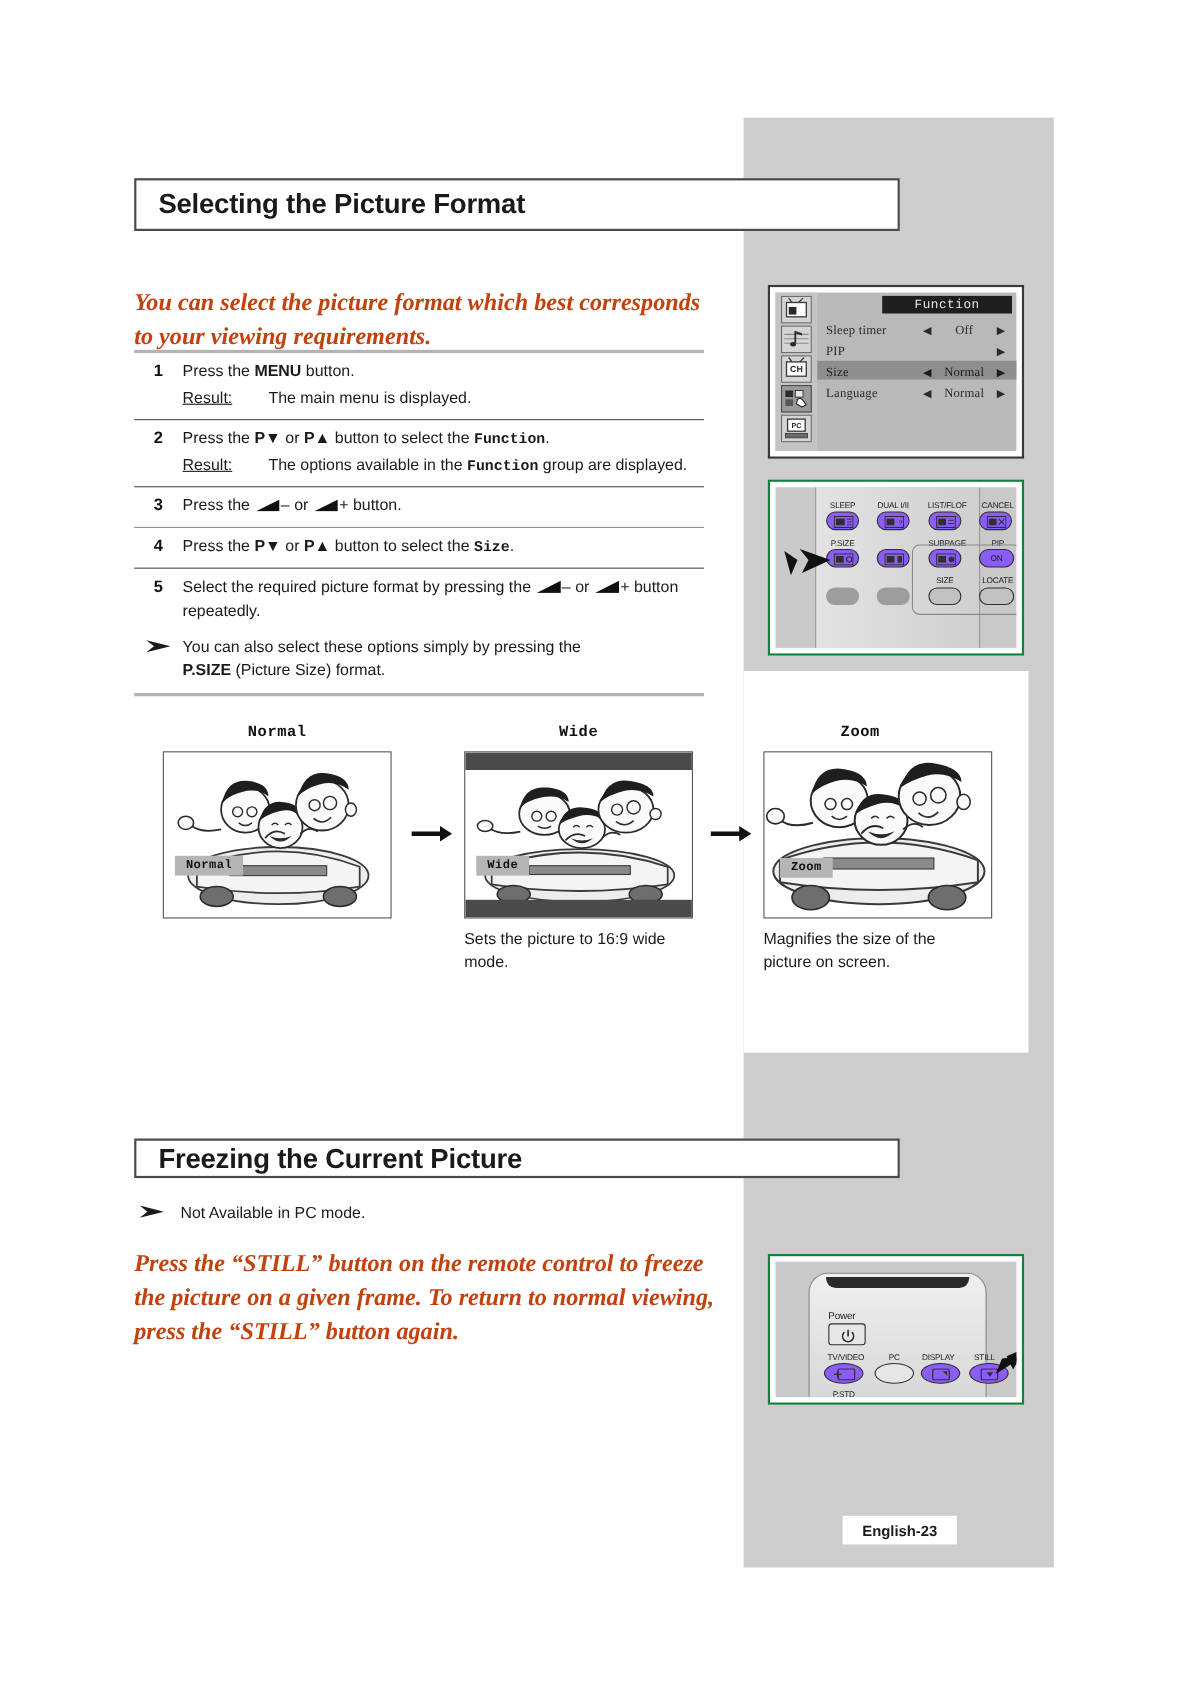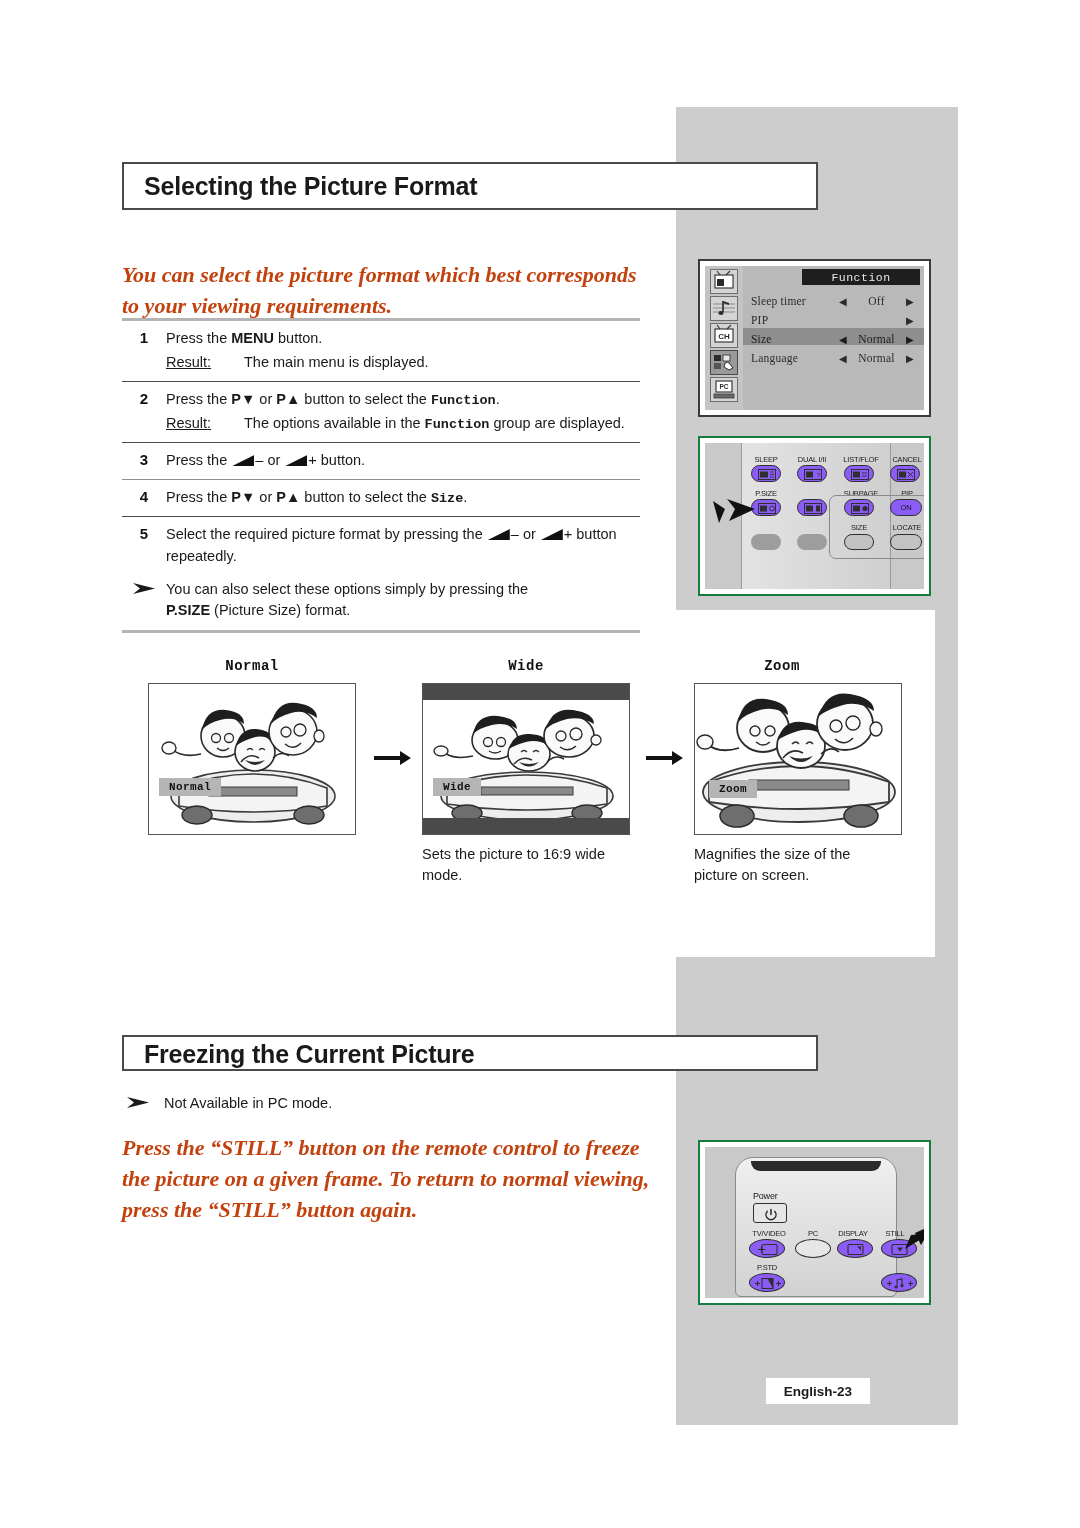--- a/index.html
+++ b/index.html
@@ -135,21 +135,21 @@
   .osd-larr { width:16px; flex:0 0 16px; text-align:center; font-size:10px; }
   .osd-value { flex:1; text-align:center; }
   .osd-rarr { width:16px; flex:0 0 16px; text-align:center; font-size:10px; }
 
   
   .remote-frame {
     position:absolute; border:2px solid #15803d; background:#ffffff;
     padding:5px;
   }
   #remote-top { left:698px; top:436px; width:233px; height:160px; }
-  #remote-bottom { left:698px; top:1140px; width:233px; height:165px; }
+  #remote-bottom { left:698px; top:1140px; width:233px; height:137px; }
   .remote-body {
     width:100%; height:100%; background:#c9c9c9; position:relative;
     overflow:hidden;
   }
   .rc-plate {
     position:absolute; background:linear-gradient(to right,#e3e3e3,#cfcfcf);
     border-left:1px solid #9a9a9a; border-right:1px solid #9a9a9a;
   }
   .rc-label {
     position:absolute; font-size:7.5px; color:#1a1a1a;

